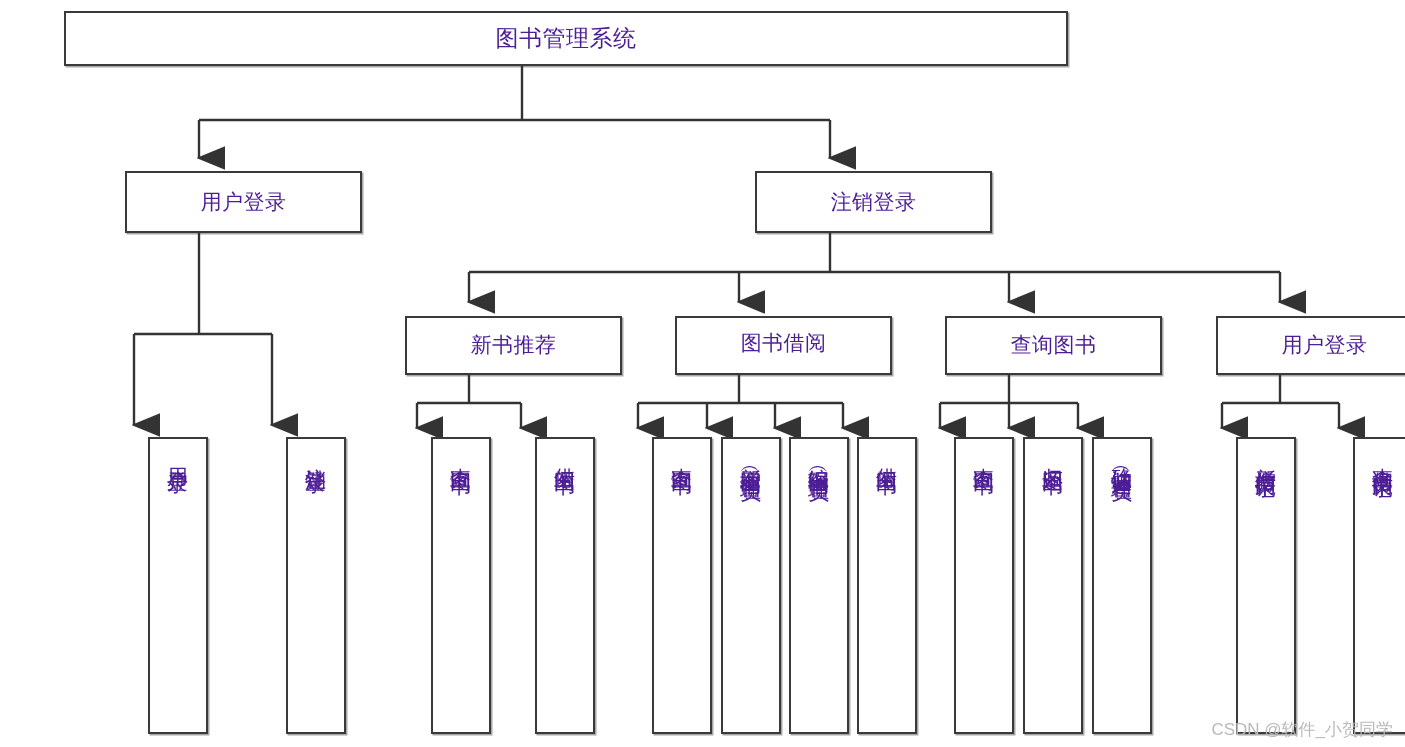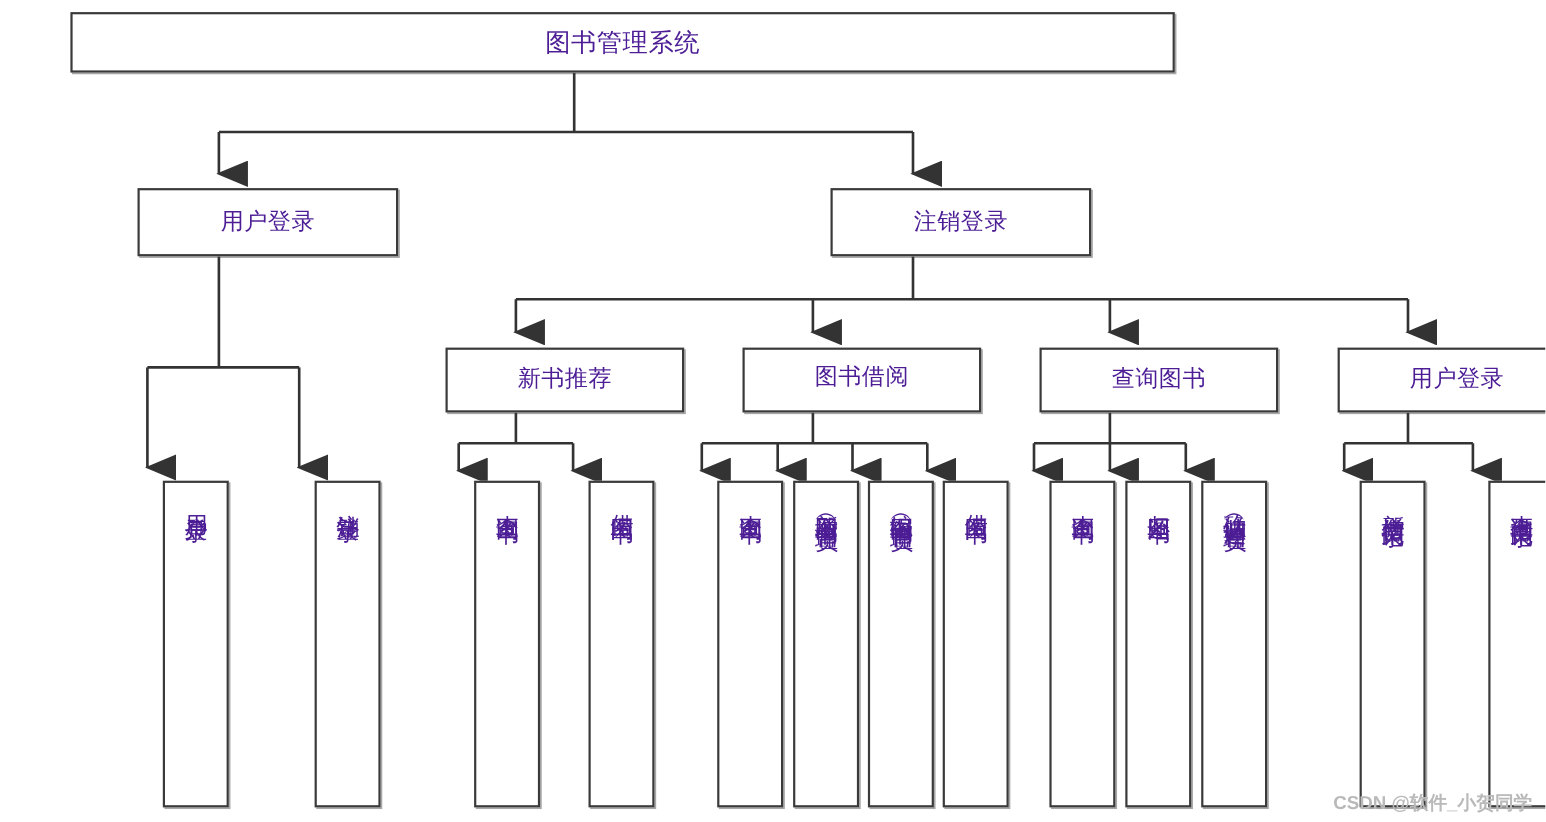--- a/index.html
+++ b/index.html
@@ -65,21 +65,20 @@
 
   #watermark {
     position: absolute;
     right: 12px;
     bottom: 6px;
     font-size: 17px;
     color: #b9b9b9;
     z-index: 5;
     white-space: nowrap;
     pointer-events: none;
-    font-weight: bold;
   }
 </style>
 </head>
 <body>
 
 <div id="canvas">
 
   <svg id="edges" viewBox="0 0 1405 747">
     <defs>
       <marker id="arrow" viewBox="0 0 10 12" refX="5" refY="11" markerWidth="10" markerHeight="12" orient="auto-start-reverse">

